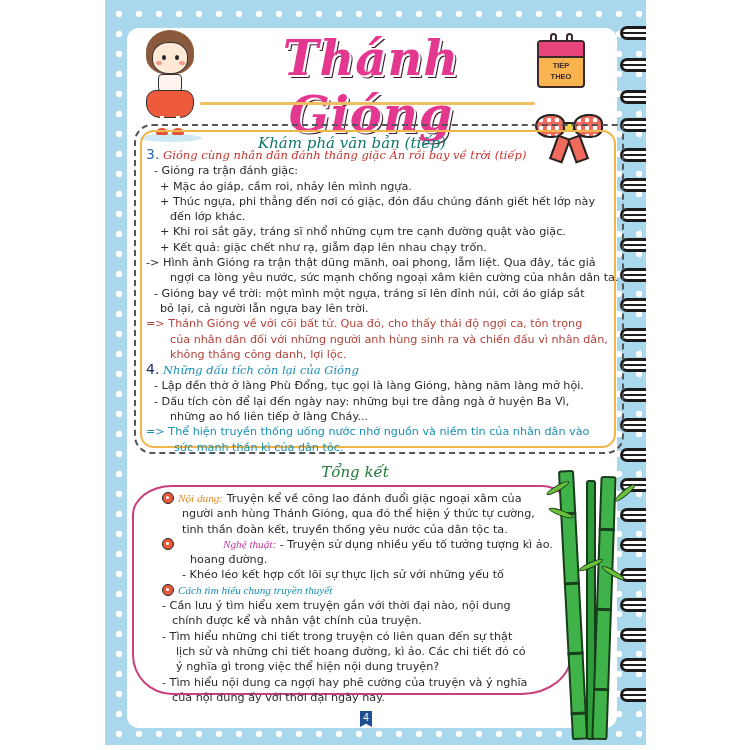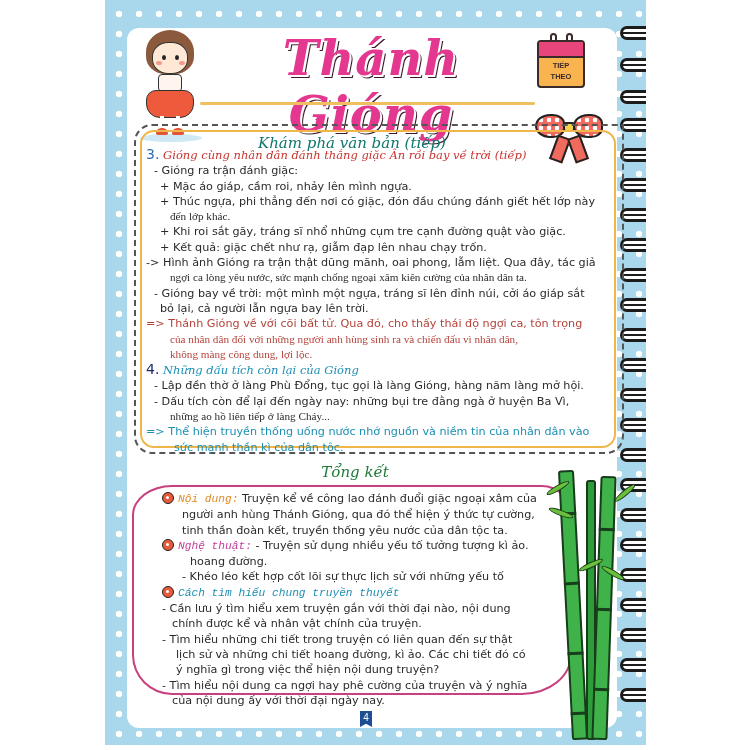--- a/index.html
+++ b/index.html
@@ -81,41 +81,41 @@
   .content .line { white-space: nowrap; }
   .sec-title { font-family: "DejaVu Serif", serif; font-style: italic; font-size: 11.5px; white-space: nowrap; }
   .sec-num { font-family: "DejaVu Sans", sans-serif; font-style: normal; font-size: 14px; }
   .c-red { color: #c8332e; }
   .c-blue { color: #2b6cb0; }
   .c-teal { color: #1c8fb3; }
   .c-navy { color: #1f2a6b; }
   .c-brownred { color: #b5423a; }
   .c-ocean { color: #1c8fb3; }
   .c-orange { color: #e08a24; }
-  .c-magenta { color: #c23c9e; }
+  .c-magenta { color: #c23c9e; margin-left: 45px; }
   .ind1 { padding-left: 8px; }
   .ind2 { padding-left: 14px; }
-  .ind3 { padding-left: 24px; font-family: Liberation Serif, serif; }
+  .ind3 { padding-left: 24px; }
   .ind4 { padding-left: 28px; }
 
   
   .cloud {
     position: absolute; left: 132px; top: 485px; width: 440px; height: 210px;
     border: 2.5px solid #c8407e; border-radius: 40px 30px 50px 40px / 30px 30px 40px 40px;
   }
   .summary-heading {
     position: absolute; left: 300px; top: 463px; width: 110px; text-align: center; background: #ffffff;
     font-family: "DejaVu Serif", serif; font-style: italic; font-size: 15px; color: #1f7a3a;
   }
   .flower {
     display: inline-block; width: 12px; height: 12px; border-radius: 50%;
     background: #e85a3a; border: 1.5px solid #222; position: relative; vertical-align: -2px; margin-right: 4px;
   }
   .flower::after { content: ""; position: absolute; left: 3px; top: 3px; width: 3px; height: 3px; border-radius: 50%; background: #fff; }
-  .label { font-family: Liberation Mono, monospace; font-style: italic; }
+  .label { font-family: Liberation Serif, serif; font-style: italic; }
 
   
   .bamboo { position: absolute; top: 468px; width: 16px; background: #3fb34a; border: 2px solid #173d1a; border-radius: 3px; }
   .bamboo .node { position: absolute; left: -2px; width: 16px; height: 3px; background: #173d1a; }
   .leaf { position: absolute; width: 26px; height: 6px; background: #6bbf3c; border: 1px solid #173d1a; border-radius: 50%; }
 
   
   .page-num {
     position: absolute; left: 360px; top: 711px; width: 12px; height: 16px;
     background: #1d4e94; color: #ffffff; font-family: "Liberation Sans", sans-serif;
@@ -208,21 +208,21 @@
   <div class="line ind2">+ Thúc ngựa, phi thẳng đến nơi có giặc, đón đầu chúng đánh giết hết lớp này</div>
   <div class="line ind3">đến lớp khác.</div>
   <div class="line ind2">+ Khi roi sắt gãy, tráng sĩ nhổ những cụm tre cạnh đường quật vào giặc.</div>
   <div class="line ind2">+ Kết quả: giặc chết như rạ, giẫm đạp lên nhau chạy trốn.</div>
   <div class="line">-&gt; Hình ảnh Gióng ra trận thật dũng mãnh, oai phong, lẫm liệt. Qua đây, tác giả</div>
   <div class="line ind3">ngợi ca lòng yêu nước, sức mạnh chống ngoại xâm kiên cường của nhân dân ta.</div>
   <div class="line ind1">- Gióng bay về trời: một mình một ngựa, tráng sĩ lên đỉnh núi, cởi áo giáp sắt</div>
   <div class="line ind2">bỏ lại, cả người lẫn ngựa bay lên trời.</div>
   <div class="line c-brownred">=&gt; Thánh Gióng về với cõi bất tử. Qua đó, cho thấy thái độ ngợi ca, tôn trọng</div>
   <div class="line ind3 c-brownred">của nhân dân đối với những người anh hùng sinh ra và chiến đấu vì nhân dân,</div>
-  <div class="line ind3 c-brownred">không màng công dung, lợi lộc.</div>
+  <div class="line ind3 c-brownred">không thắng công danh, lợi lộc.</div>
   <div class="sec-title">
     <span class="sec-num c-navy">4.</span>
     <span class="c-teal">Những dấu tích còn lại của Gióng</span>
   </div>
   <div class="line ind1">- Lập đền thờ ở làng Phù Đổng, tục gọi là làng Gióng, hàng năm làng mở hội.</div>
   <div class="line ind1">- Dấu tích còn để lại đến ngày nay: những bụi tre đằng ngà ở huyện Ba Vì,</div>
   <div class="line ind3">những ao hồ liên tiếp ở làng Cháy...</div>
   <div class="line c-ocean">=&gt; Thể hiện truyền thống uống nước nhớ nguồn và niềm tin của nhân dân vào</div>
   <div class="line ind4 c-ocean">sức mạnh thần kì của dân tộc.</div>
 </div>

